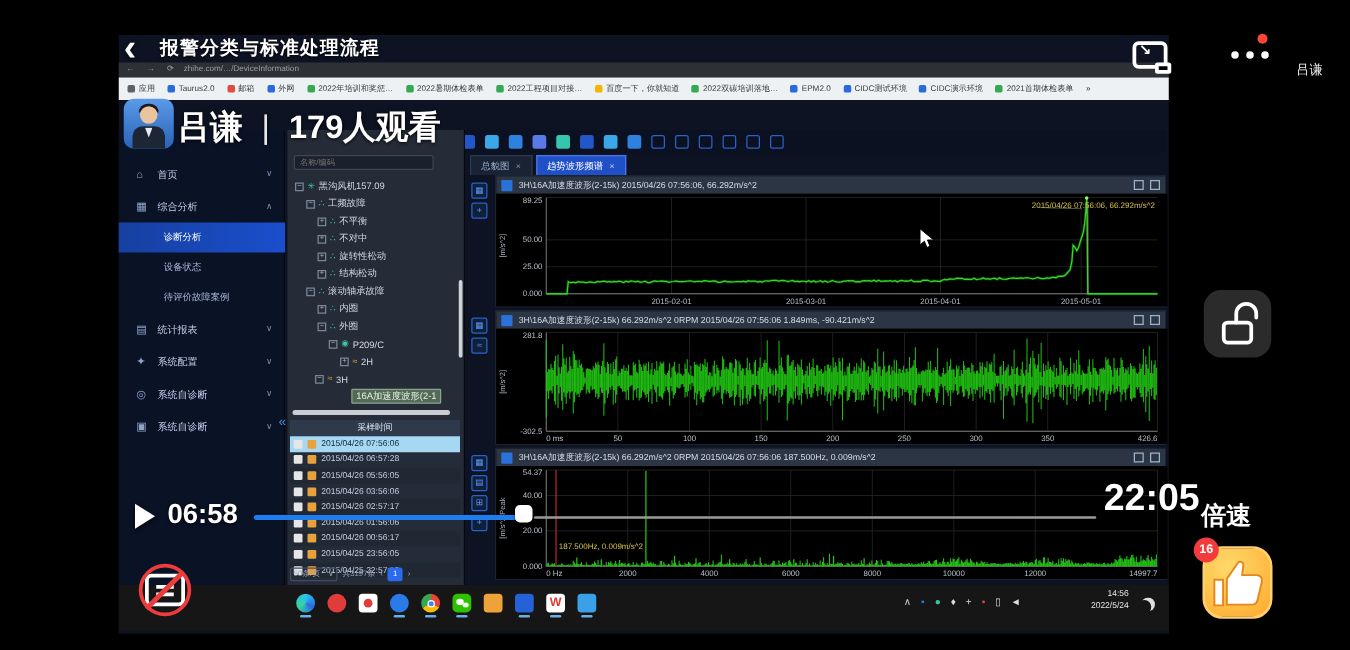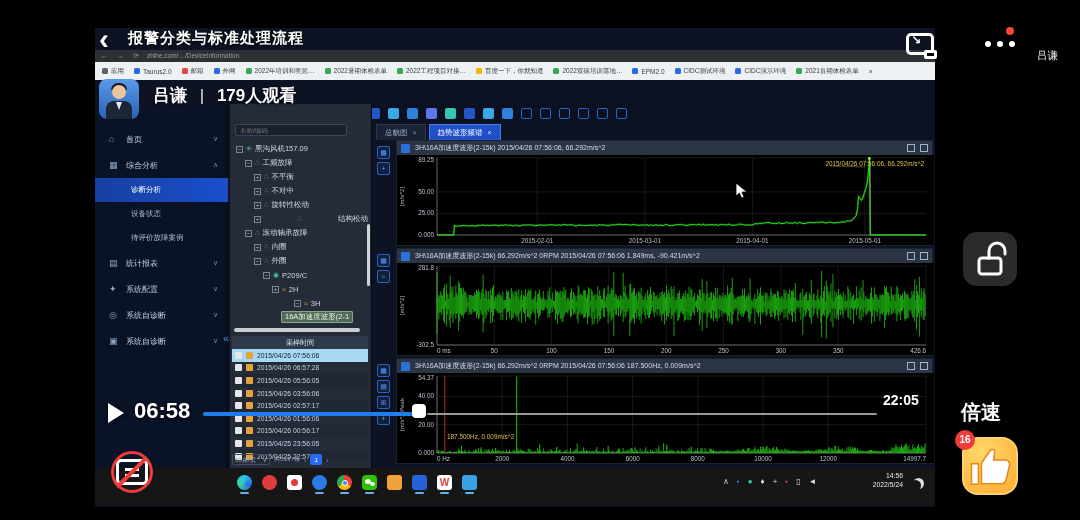--- a/index.html
+++ b/index.html
@@ -93,26 +93,26 @@
 #menu-dots{position:absolute;left:985px;top:41px;display:flex;gap:6px;z-index:5}
 #menu-dots i{width:6px;height:6px;border-radius:50%;background:#fff}
 #menu-reddot{position:absolute;left:1006px;top:27px;width:8px;height:8px;border-radius:50%;background:#ff4632;z-index:6}
 #streamer-mini{left:1037px;top:49px;font-size:10.5px;font-weight:normal;color:#f0f0f0}
 #avatar{position:absolute;left:99px;top:79px;width:40px;height:40px;border-radius:8px;overflow:hidden;
   background:linear-gradient(180deg,#5a9ae8,#2a62b8);z-index:5}
 #avatar .head{position:absolute;left:13px;top:6px;width:14px;height:14px;border-radius:50%;background:#eac49c}
 #avatar .hair{position:absolute;left:12px;top:4px;width:16px;height:7px;border-radius:8px 8px 0 0;background:#1a1a22}
 #avatar .body{position:absolute;left:7px;top:22px;width:26px;height:18px;border-radius:8px 8px 0 0;background:#1c2634}
 #avatar .shirt{position:absolute;left:17px;top:23px;width:6px;height:8px;background:#e8ecf2;clip-path:polygon(0 0,100% 0,50% 100%)}
-#viewer-row{left:153px;top:84px;font-size:17px;font-weight:600;z-index:5}
+#viewer-row{left:142px;top:84px;font-size:26px;font-weight:600;z-index:5}
 #viewer-row .sep{margin:0 8px;font-weight:300;opacity:.9}
 #play-btn{position:absolute;left:108px;top:403px;width:0;height:0;border-left:16px solid #fff;
   border-top:10px solid transparent;border-bottom:10px solid transparent;z-index:5;filter:drop-shadow(0 1px 2px rgba(0,0,0,.8))}
 #cur-time{left:134px;top:398px;font-size:22px;font-weight:bold}
-#tot-time{left:883px;top:392px;font-size:14px;font-weight:bold}
+#tot-time{left:883px;top:382px;font-size:30px;font-weight:bold}
 #speed-btn{left:961px;top:399px;font-size:20px;font-weight:bold}
 #prog-blue{position:absolute;top:412px;height:3.5px;background:#1e7ef0;border-radius:2px;z-index:5}
 #prog-gray{position:absolute;top:412.5px;height:2.5px;background:#9a9a9a;border-radius:2px;z-index:5}
 #prog-handle{position:absolute;top:404px;width:14px;height:14px;background:#fff;border-radius:4px;z-index:6;box-shadow:0 1px 3px rgba(0,0,0,.6)}
 #lock-btn{position:absolute;left:963px;top:232px;width:54px;height:54px;background:#2b2b2b;border-radius:14px;z-index:5}
 #like-btn{position:absolute;left:962px;top:437px;width:56px;height:58px;border-radius:16px;z-index:5;
   background:radial-gradient(circle at 35% 28%,#ffd96a,#ffaa30);border:2px solid #ffd070}
 #like-badge{position:absolute;left:955px;top:430px;width:20px;height:20px;border-radius:50%;background:#f23c3c;
   color:#fff;font-size:10px;font-weight:bold;text-align:center;line-height:20px;z-index:7}
 #danmu-off{position:absolute;left:104px;top:446px;width:56px;height:54px;z-index:5}
@@ -285,21 +285,21 @@
           <div class="tnode" style="padding-left: 24px;">
             <span class="exp">+</span>
             <span class="ticn" style="color: rgb(62, 201, 167);">∴</span>
             <span>不对中</span>
           </div>
           <div class="tnode" style="padding-left: 24px;">
             <span class="exp">+</span>
             <span class="ticn" style="color: rgb(62, 201, 167);">∴</span>
             <span>旋转性松动</span>
           </div>
-          <div class="tnode" style="padding-left: 24px; justify-content: space-between;">
+          <div class="tnode" style="padding-left: 24px;">
             <span class="exp">+</span>
             <span class="ticn" style="color: rgb(62, 201, 167);">∴</span>
             <span>结构松动</span>
           </div>
           <div class="tnode" style="padding-left: 15px;">
             <span class="exp">−</span>
             <span class="ticn" style="color: rgb(62, 201, 167);">∴</span>
             <span>滚动轴承故障</span>
           </div>
           <div class="tnode" style="padding-left: 24px;">
@@ -315,21 +315,21 @@
           <div class="tnode" style="padding-left: 33px;">
             <span class="exp">−</span>
             <span class="ticn" style="color: rgb(62, 201, 167);">◉</span>
             <span>P209/C</span>
           </div>
           <div class="tnode" style="padding-left: 42px;">
             <span class="exp">+</span>
             <span class="ticn" style="color: rgb(232, 162, 60);">≈</span>
             <span>2H</span>
           </div>
-          <div class="tnode" style="padding-left: 64px;">
+          <div class="tnode" style="padding-left: 22px;">
             <span class="exp">−</span>
             <span class="ticn" style="color: rgb(232, 162, 60);">≈</span>
             <span>3H</span>
           </div>
           <div class="tnode" style="padding-left: 51px;">
             <span class="sel">16A加速度波形(2-1</span>
           </div>
         </div>
       <div id="tree-vscroll"></div>
       <div id="tree-hscroll"></div>

